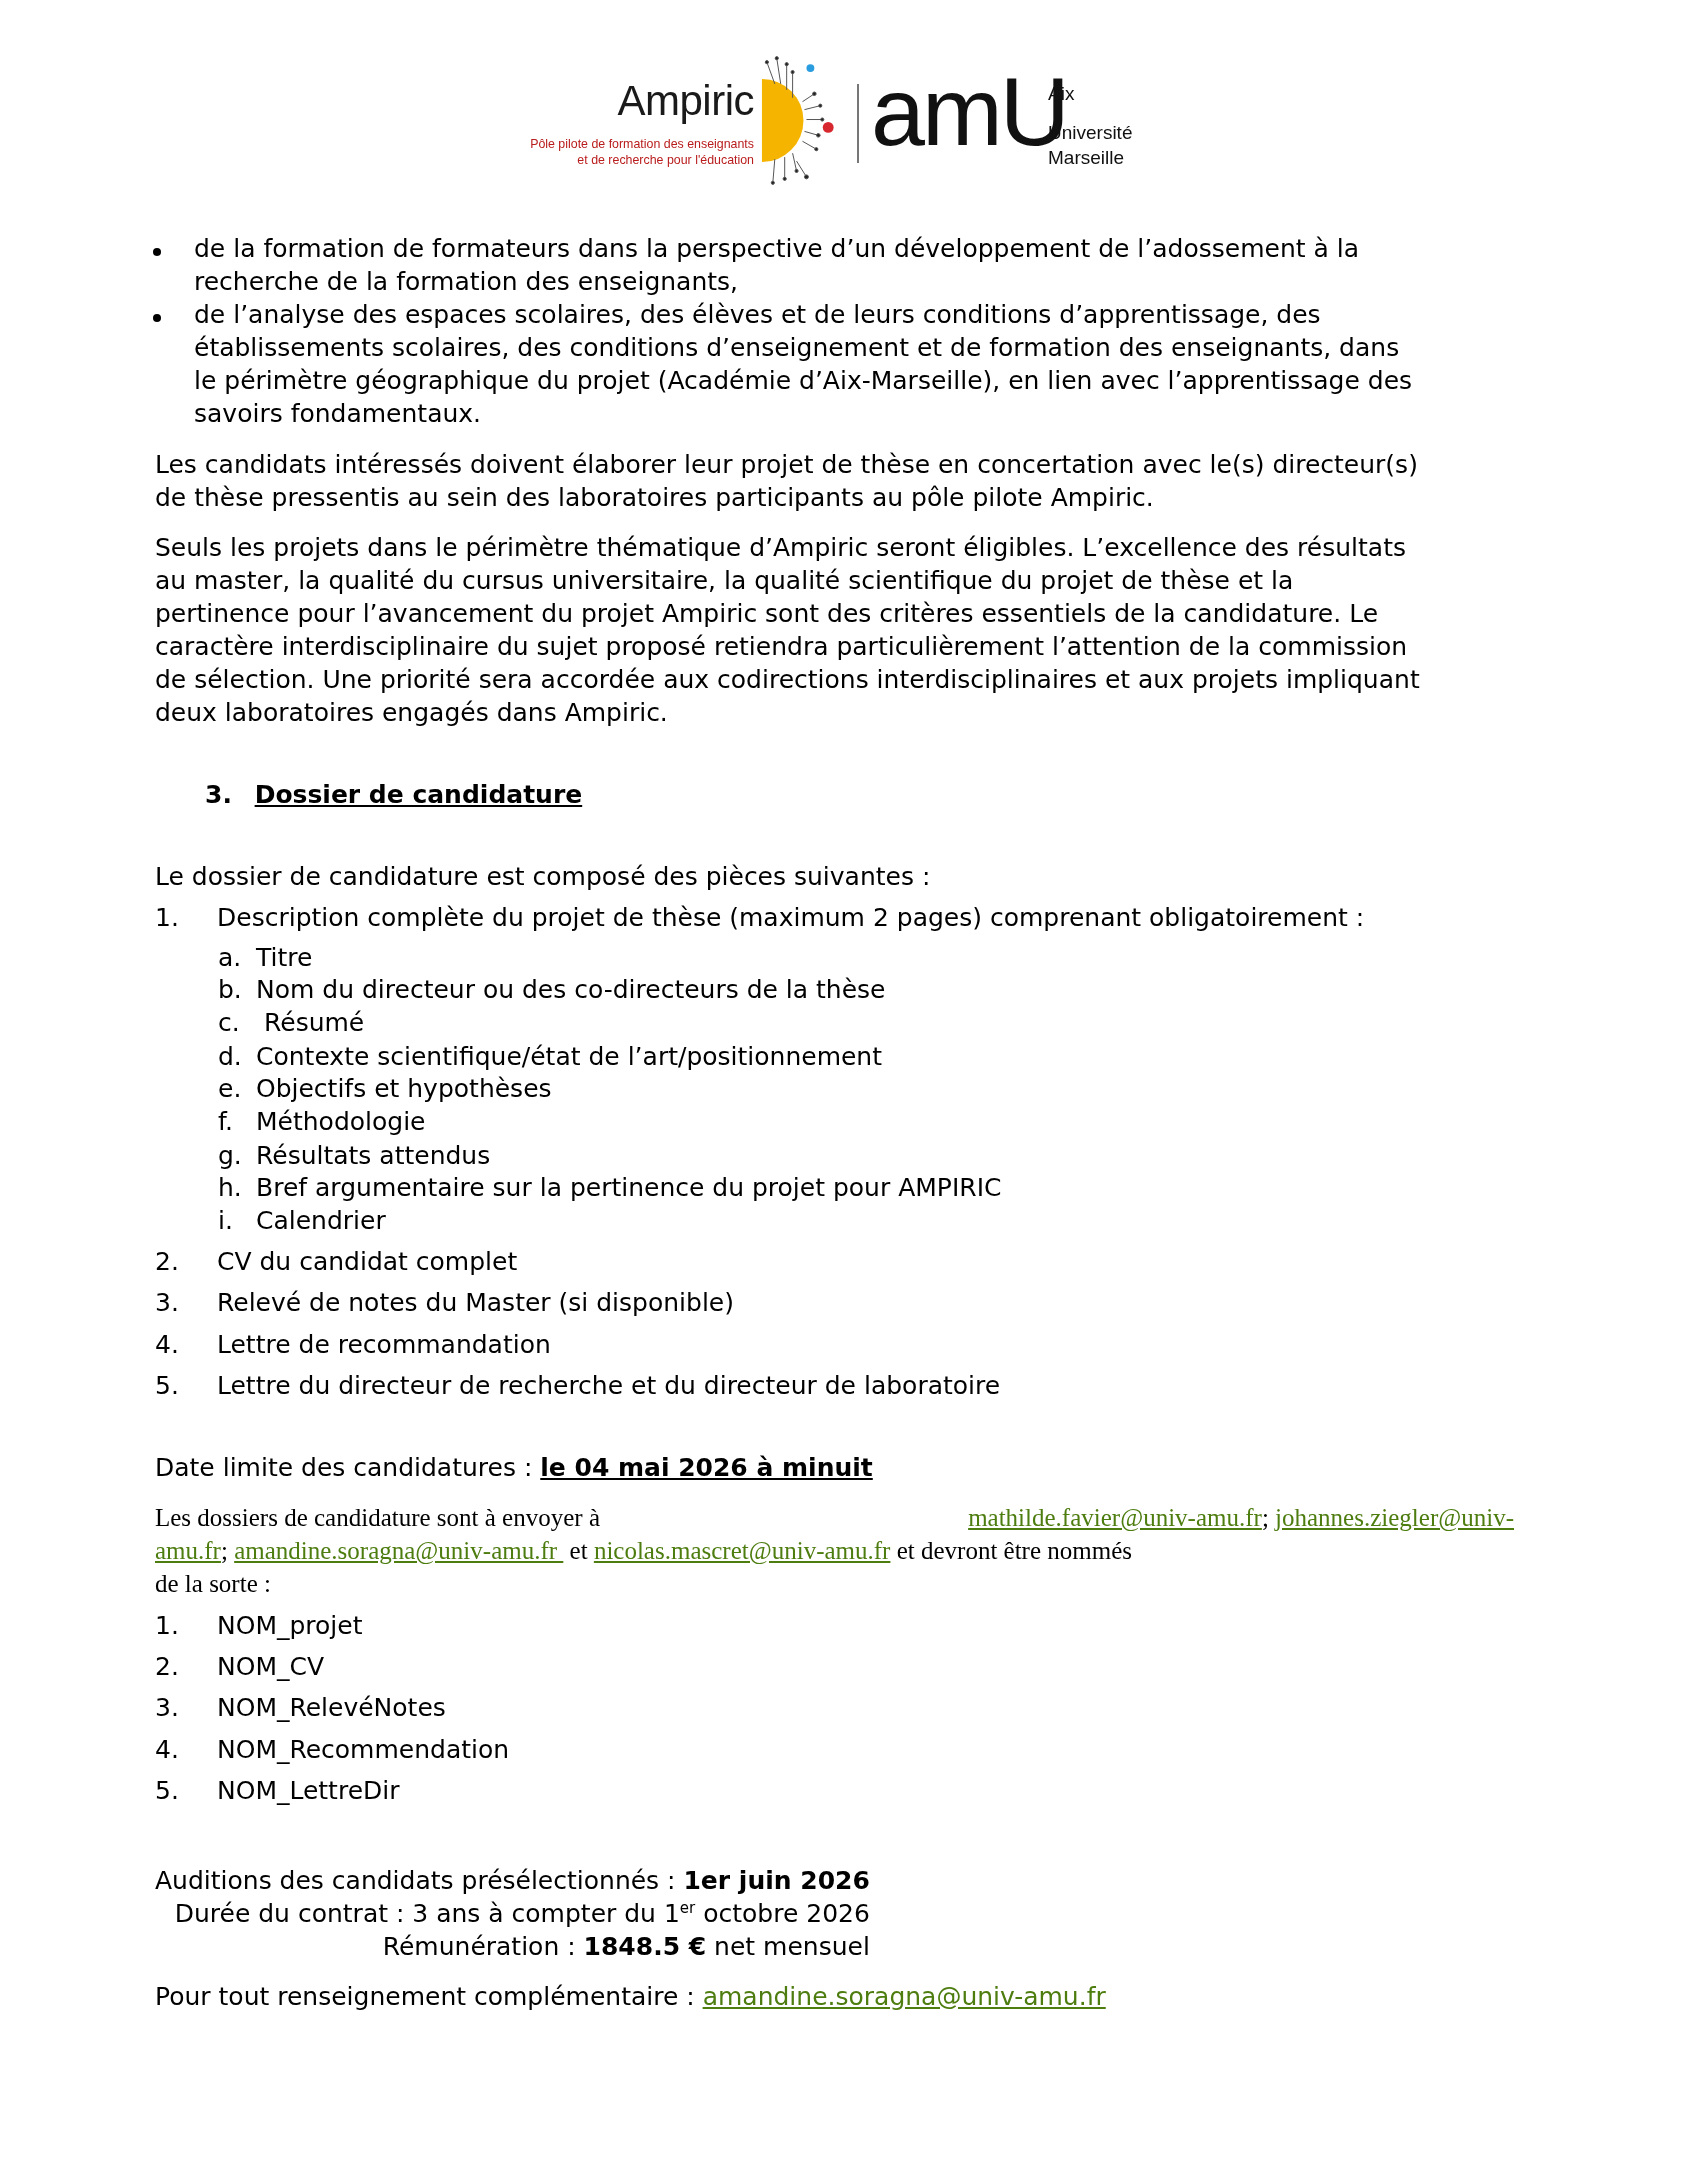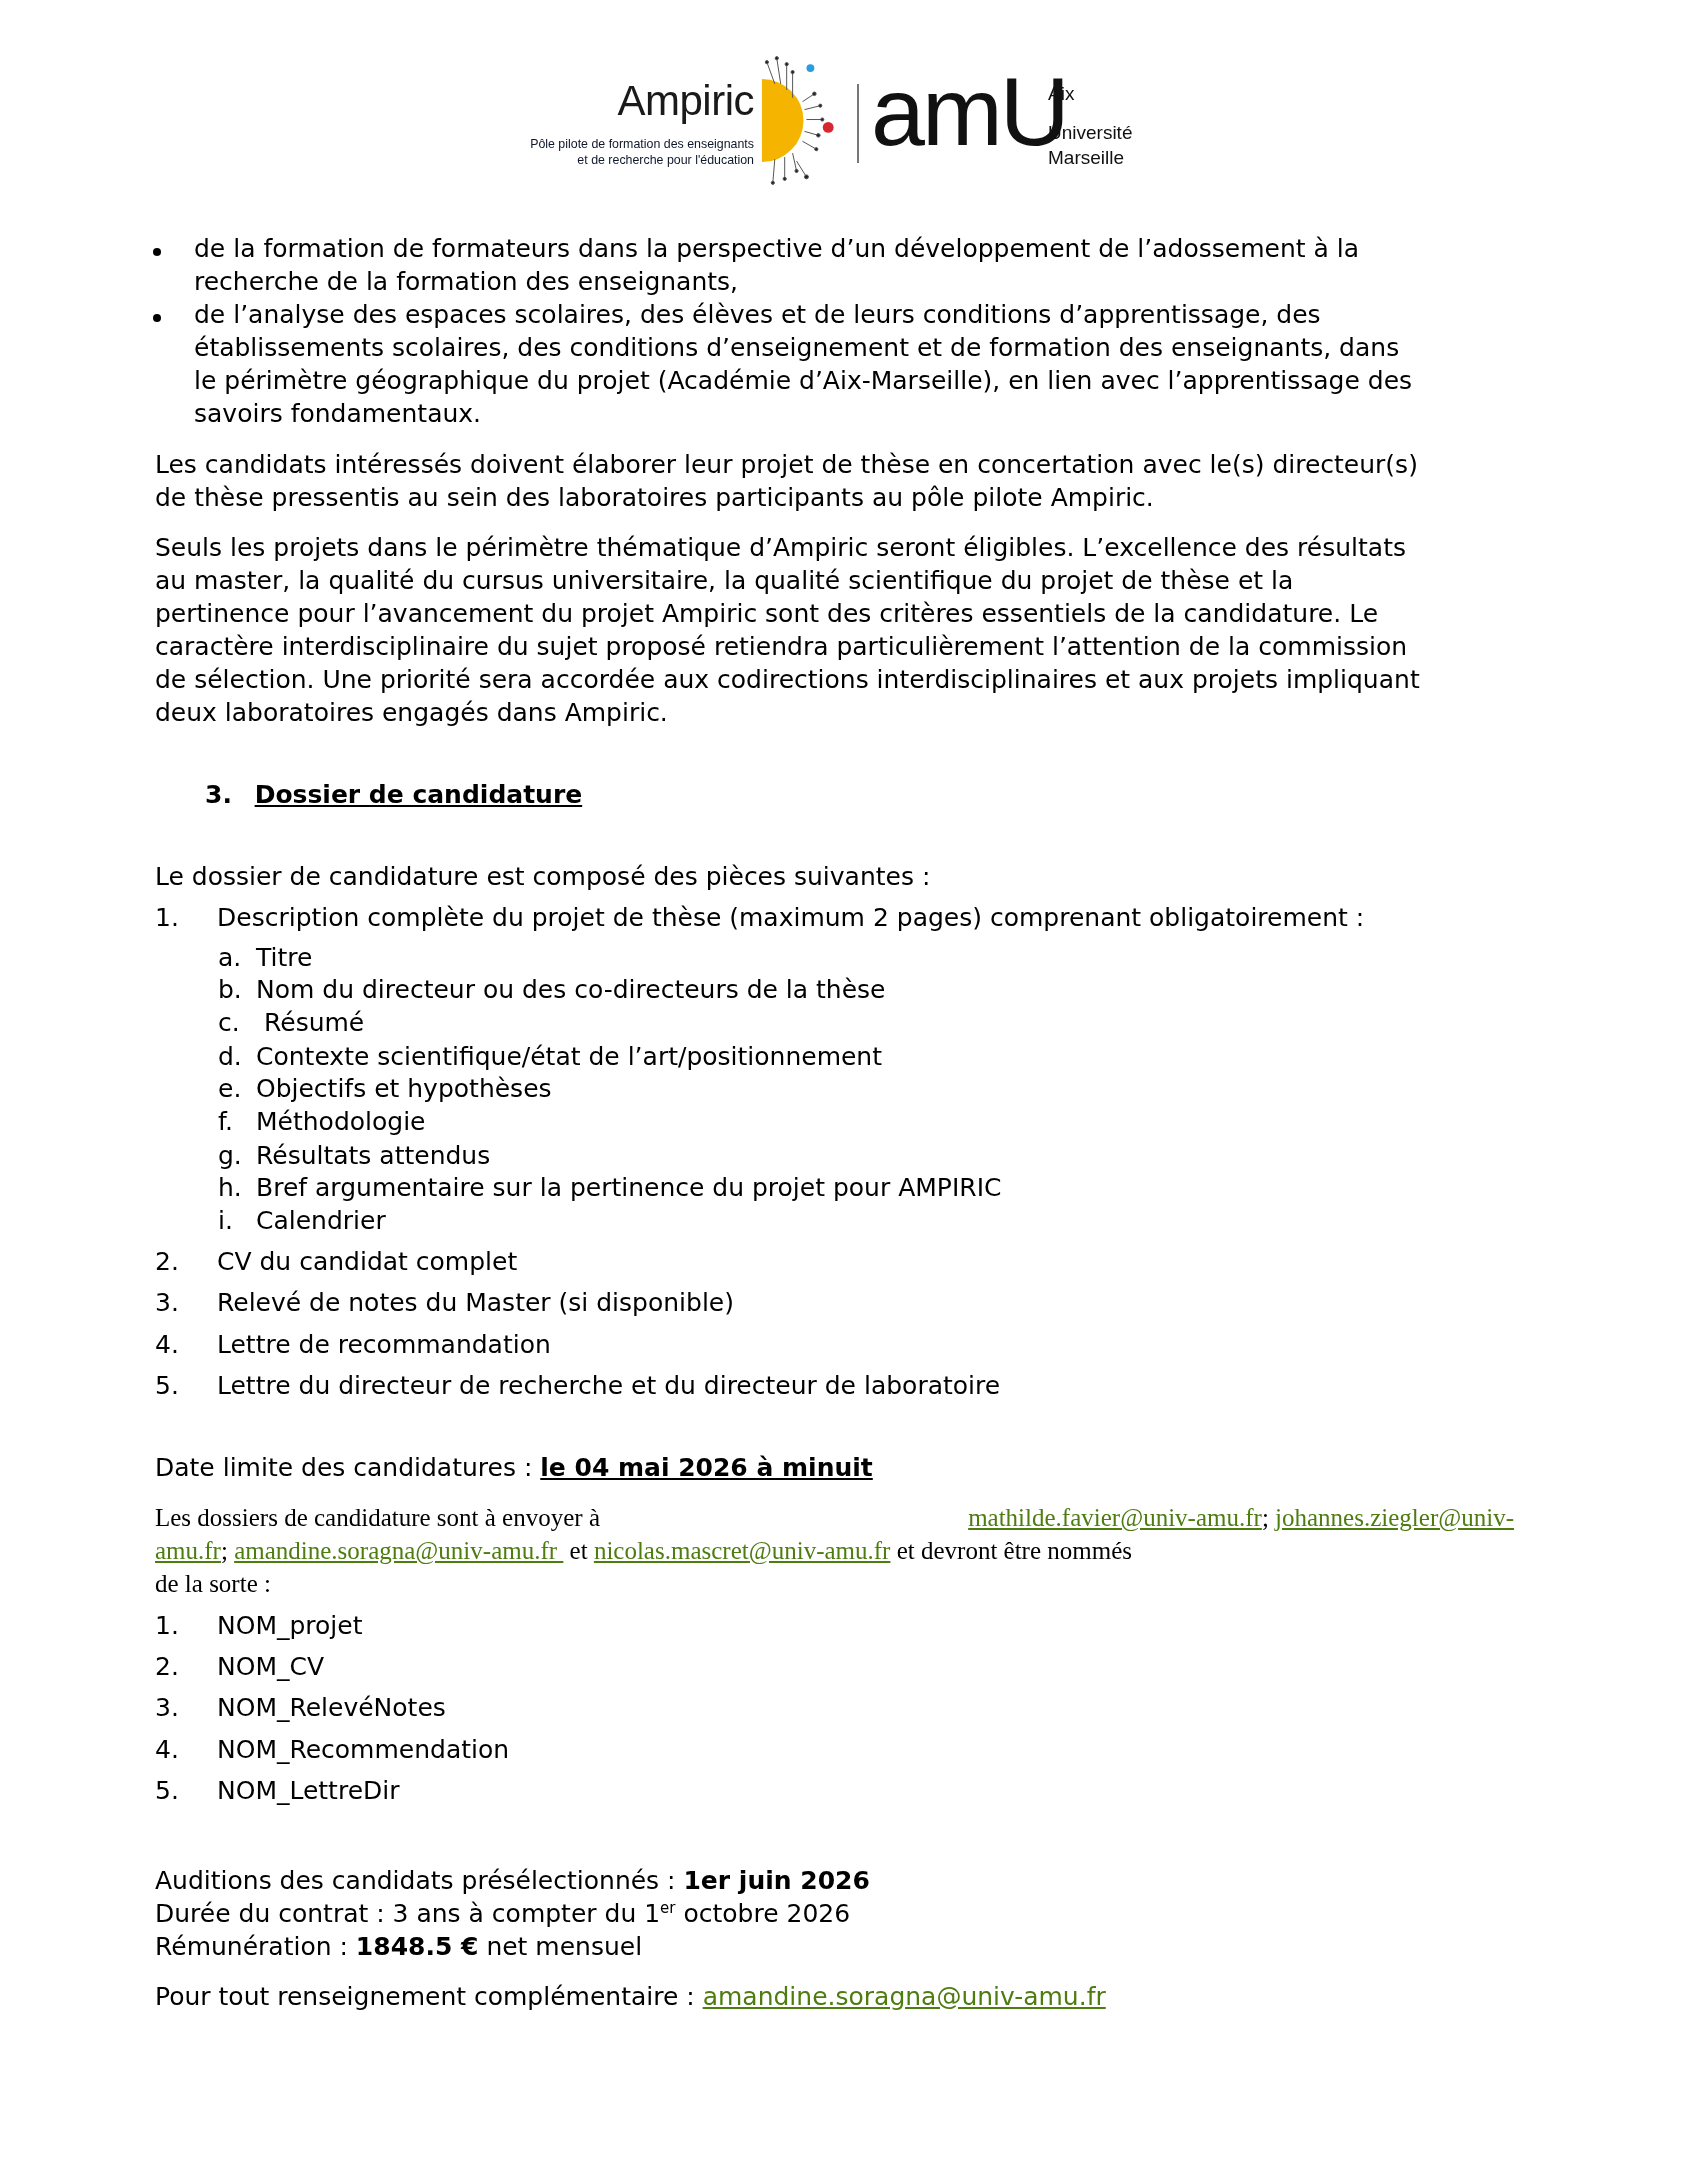--- a/index.html
+++ b/index.html
@@ -11,21 +11,21 @@
   .link { color:#4d7c0f; text-decoration:underline; }
   b, .bold { font-weight:bold; }
   .u { text-decoration:underline; }
   sup { font-size:15px; vertical-align:super; line-height:0; }
 
   
   #logo { left:515px; top:54px; width:653px; height:134px; }
   .ampiric-word { position:absolute; right:414px; top:23px; font-family:"Liberation Sans", sans-serif;
                   font-size:42px; letter-spacing:-0.5px; color:#1a1a1a; }
   .ampiric-sub { position:absolute; right:414px; font-family:"Liberation Sans", sans-serif;
-                 font-size:12.4px; color:#0f172a; white-space:nowrap; text-align:right; }
+                 font-size:12.4px; color:#b91c1c; white-space:nowrap; text-align:right; }
   .amu-word { position:absolute; left:356px; top:8px; font-family:"Liberation Sans", sans-serif;
               font-size:97px; line-height:99px; letter-spacing:-3px; color:#111; }
   .amu-side { position:absolute; left:533px; font-family:"Liberation Sans", sans-serif;
               font-size:19px; line-height:20px; color:#111; }
   .divider { position:absolute; left:342px; top:30px; width:2px; height:79px; background:#777; }
 
   .bullet-dot { position:absolute; width:8px; height:8px; border-radius:50%; background:#000; }
 </style>
 </head>
 <body>
@@ -161,21 +161,21 @@
 </div>
 
 <div>
   <div class="abs txt" style="left:155px;top:1609px;"><span>1.</span><span class="abs" style="left:62px;">NOM_projet</span></div>
   <div class="abs txt" style="left:155px;top:1650px;"><span>2.</span><span class="abs" style="left:62px;">NOM_CV</span></div>
   <div class="abs txt" style="left:155px;top:1691px;"><span>3.</span><span class="abs" style="left:62px;">NOM_RelevéNotes</span></div>
   <div class="abs txt" style="left:155px;top:1733px;"><span>4.</span><span class="abs" style="left:62px;">NOM_Recommendation</span></div>
   <div class="abs txt" style="left:155px;top:1774px;"><span>5.</span><span class="abs" style="left:62px;">NOM_LettreDir</span></div>
 </div>
 
-<div class="abs txt" style="left:155px;top:1864px;">
+<div class="abs txt" style="left:155px;top:1864px;text-align:right;">
   <div><span style="white-space:pre;">Auditions des candidats présélectionnés : </span><span class="bold">1er juin 2026</span></div>
   <div><span style="white-space:pre;">Durée du contrat : 3 ans à compter du 1</span><sup>er</sup><span style="white-space:pre;"> octobre 2026</span></div>
   <div><span style="white-space:pre;">Rémunération : </span><span class="bold">1848.5 €</span><span style="white-space:pre;"> net mensuel</span></div>
 </div>
 
 <div class="abs txt" style="left:155px;top:1980px;">
   <span style="white-space:pre;">Pour tout renseignement complémentaire : </span><a class="link" href="#">amandine.soragna@univ-amu.fr</a>
 </div>
 
 

